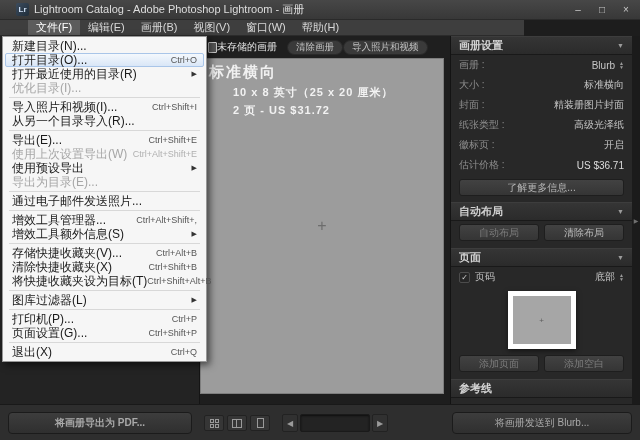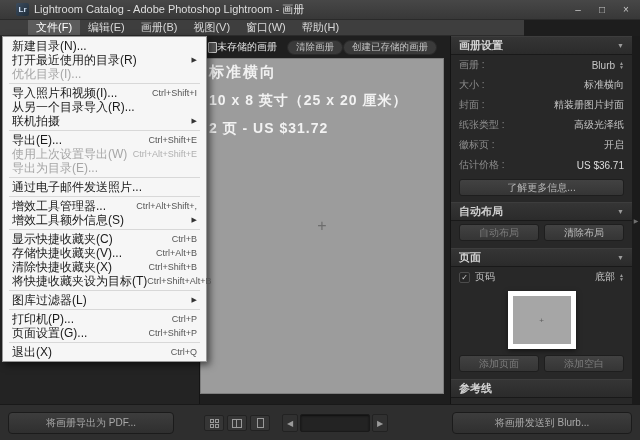--- a/index.html
+++ b/index.html
@@ -34,21 +34,21 @@
   .pill { height: 15px; border-radius: 8px; background: #3a3a3a; border: 1px solid #292929;
     color: #c3c3c3; font-size: 9.5px; display: flex; align-items: center; padding: 0 8px; white-space: nowrap; }
   .pill:first-of-type { margin-left: 10px; }
   .preview { position: absolute; left: 200px; top: 58px; width: 250px; height: 346px; background: #1e1e1e; }
   .page { position: absolute; left: 0; top: 0; width: 244px; height: 336px;
     background: #9c9c9c; border: 1px solid #7e7e7e; }
   .crosshair { position: absolute; left: 50%; top: 50%; transform: translate(-50%, -50%);
     color: #6d6d6d; font-size: 16px; }
   .overlay { position: absolute; left: 9px; top: 5px; }
   .ov-title { font-size: 15px; font-weight: bold; color: #f0f0f0; letter-spacing: 2px; }
-  .ov-line { font-size: 14px; font-weight: bold; color: #f2f2f2; margin-top: 10px; letter-spacing: 1px; }
+  .ov-line { font-size: 11px; font-weight: bold; color: #f2f2f2; margin-top: 3px; letter-spacing: 1px; padding-left: 24px; }
   
   .right-panel { position: absolute; left: 450px; top: 36px; width: 182px; height: 368px;
     background: #282828; border-left: 1px solid #131313; overflow: hidden; }
   .panel-edge { position: absolute; left: 632px; top: 36px; width: 8px; height: 368px;
     background: #1b1b1b; display: flex; align-items: center; justify-content: center;
     color: #6f6f6f; font-size: 6px; }
   .section-header { height: 19px; background: linear-gradient(#353535, #2b2b2b);
     border-top: 1px solid #3d3d3d; border-bottom: 1px solid #191919;
     padding: 0 8px; display: flex; justify-content: space-between; align-items: center;
     font-size: 11px; font-weight: bold; color: #d2d2d2; }
@@ -76,21 +76,21 @@
     box-shadow: 0 2px 5px rgba(0,0,0,0.5); }
   .page-thumb-inner { width: 100%; height: 100%; background: #a6a6a6;
     display: flex; align-items: center; justify-content: center; }
   .thumb-cross { color: #5d5d5d; font-size: 8px; }
   
   .bottombar { position: absolute; left: 0; top: 404px; width: 640px; height: 36px;
     background: #2e2e2e; border-top: 1px solid #191919; }
   .bb-btn { position: absolute; top: 7px; height: 22px;
     background: linear-gradient(#3d3d3d, #2f2f2f); border: 1px solid #1b1b1b; border-radius: 4px;
     color: #a9a9a9; font-size: 10px; display: flex; align-items: center; justify-content: center; }
-  #export-pdf { left: 8px; width: 166px; }
+  #export-pdf { left: 8px; width: 184px; font-weight: bold; }
   #send-blurb { left: 452px; width: 180px; }
   .view-btn { position: absolute; top: 10px; width: 20px; height: 16px; background: #363636;
     border: 1px solid #222222; border-radius: 2px; display: flex; align-items: center; justify-content: center; }
   #vb1 { left: 204px; } #vb2 { left: 227px; } #vb3 { left: 250px; }
   .grid2 { display: grid; grid-template-columns: 4px 4px; grid-gap: 1px; }
   .grid2 i { width: 4px; height: 4px; border: 1px solid #9a9a9a; display: block; }
   .spread { display: flex; }
   .spread i { width: 5px; height: 9px; border: 1px solid #9a9a9a; display: block; }
   .spread i + i { border-left: none; }
   .single { width: 7px; height: 10px; border: 1px solid #9a9a9a; display: block; }
@@ -135,21 +135,21 @@
     <div class="menubar-item">窗口(W)</div>
     <div class="menubar-item">帮助(H)</div>
   </div>
 
 <div class="left-panel"></div>
 
 <div class="center-header">
   <span class="book-icon"></span>
   <span class="book-status">未存储的画册</span>
   <div class="pill">清除画册</div>
-  <div class="pill">创建已存储的画册</div>
+  <div class="pill">导入照片和视频</div>
 </div>
 
 <div class="preview">
   <div class="page">
     <span class="crosshair">+</span>
   </div>
   <div class="overlay">
     <div class="ov-title">标准横向</div>
     <div class="ov-line">10 x 8 英寸（25 x 20 厘米）</div>
     <div class="ov-line">2 页 - US $31.72</div>
@@ -274,54 +274,58 @@
   <div class="nav-field"></div>
   <div class="nav-arrow" id="nav-next">▶</div>
   <div class="bb-btn" id="send-blurb">将画册发送到 Blurb...</div>
 </div>
 
 <div class="menu">
     <div class="menu-item">
       <span class="mi-label">新建目录(N)...</span>
       <span class="mi-right"></span>
     </div>
+    <div class="menu-item hover">
+      <span class="mi-label">打开目录(O)...</span>
+      <span class="mi-right">Ctrl+O</span>
+    </div>
     <div class="menu-item">
       <span class="mi-label">打开最近使用的目录(R)</span>
       <span class="mi-right">
         <span class="mi-arrow">▶</span>
       </span>
     </div>
     <div class="menu-item disabled">
       <span class="mi-label">优化目录(I)...</span>
       <span class="mi-right"></span>
     </div>
     <div class="menu-sep"></div>
     <div class="menu-item">
       <span class="mi-label">导入照片和视频(I)...</span>
       <span class="mi-right">Ctrl+Shift+I</span>
     </div>
     <div class="menu-item">
       <span class="mi-label">从另一个目录导入(R)...</span>
       <span class="mi-right"></span>
     </div>
-    <div class="menu-item">
-      <span class="mi-label">联机拍摄</span>
-      <span class="mi-right">
-        <span class="mi-arrow">▶</span>
-      </span>
-    </div>
     <div class="menu-sep"></div>
     <div class="menu-item">
       <span class="mi-label">导出(E)...</span>
       <span class="mi-right">Ctrl+Shift+E</span>
     </div>
     <div class="menu-item disabled">
       <span class="mi-label">使用上次设置导出(W)</span>
       <span class="mi-right">Ctrl+Alt+Shift+E</span>
     </div>
+    <div class="menu-item">
+      <span class="mi-label">使用预设导出</span>
+      <span class="mi-right">
+        <span class="mi-arrow">▶</span>
+      </span>
+    </div>
     <div class="menu-item disabled">
       <span class="mi-label">导出为目录(E)...</span>
       <span class="mi-right"></span>
     </div>
     <div class="menu-sep"></div>
     <div class="menu-item">
       <span class="mi-label">通过电子邮件发送照片...</span>
       <span class="mi-right"></span>
     </div>
     <div class="menu-sep"></div>
@@ -330,24 +334,20 @@
       <span class="mi-right">Ctrl+Alt+Shift+,</span>
     </div>
     <div class="menu-item">
       <span class="mi-label">增效工具额外信息(S)</span>
       <span class="mi-right">
         <span class="mi-arrow">▶</span>
       </span>
     </div>
     <div class="menu-sep"></div>
     <div class="menu-item">
-      <span class="mi-label">显示快捷收藏夹(C)</span>
-      <span class="mi-right">Ctrl+B</span>
-    </div>
-    <div class="menu-item">
       <span class="mi-label">存储快捷收藏夹(V)...</span>
       <span class="mi-right">Ctrl+Alt+B</span>
     </div>
     <div class="menu-item">
       <span class="mi-label">清除快捷收藏夹(X)</span>
       <span class="mi-right">Ctrl+Shift+B</span>
     </div>
     <div class="menu-item">
       <span class="mi-label">将快捷收藏夹设为目标(T)</span>
       <span class="mi-right">Ctrl+Shift+Alt+B</span>

